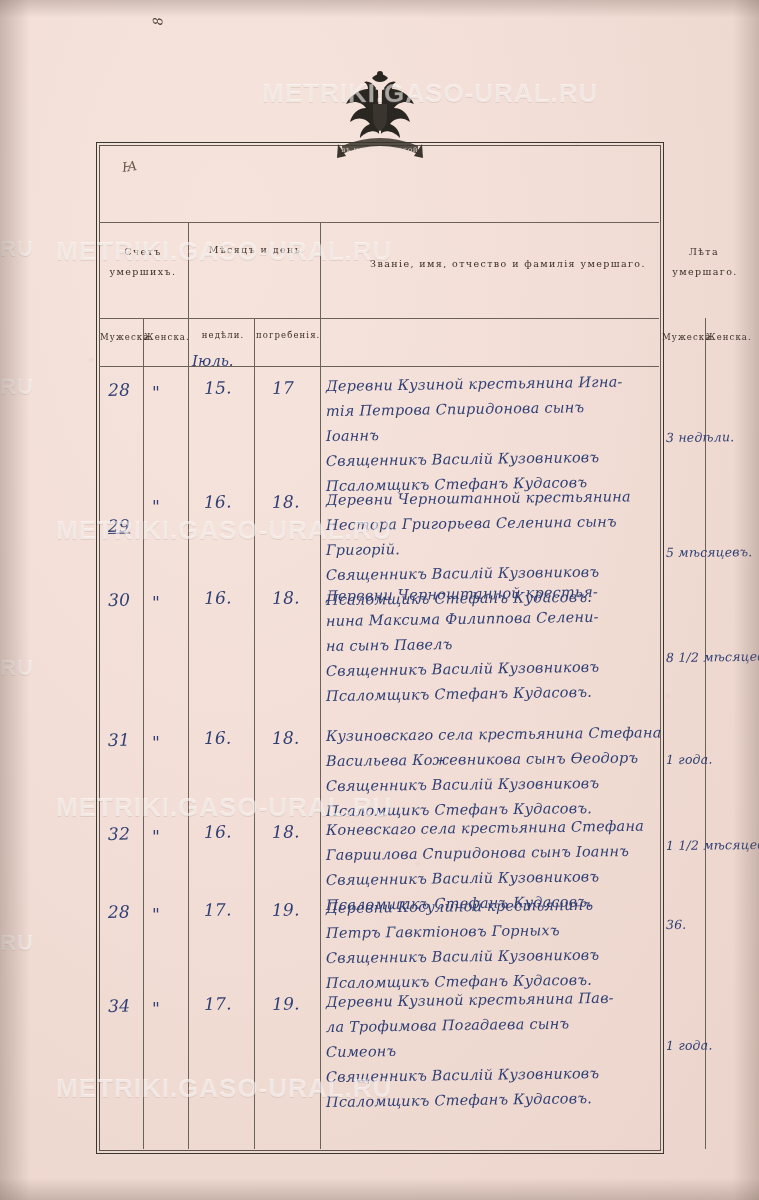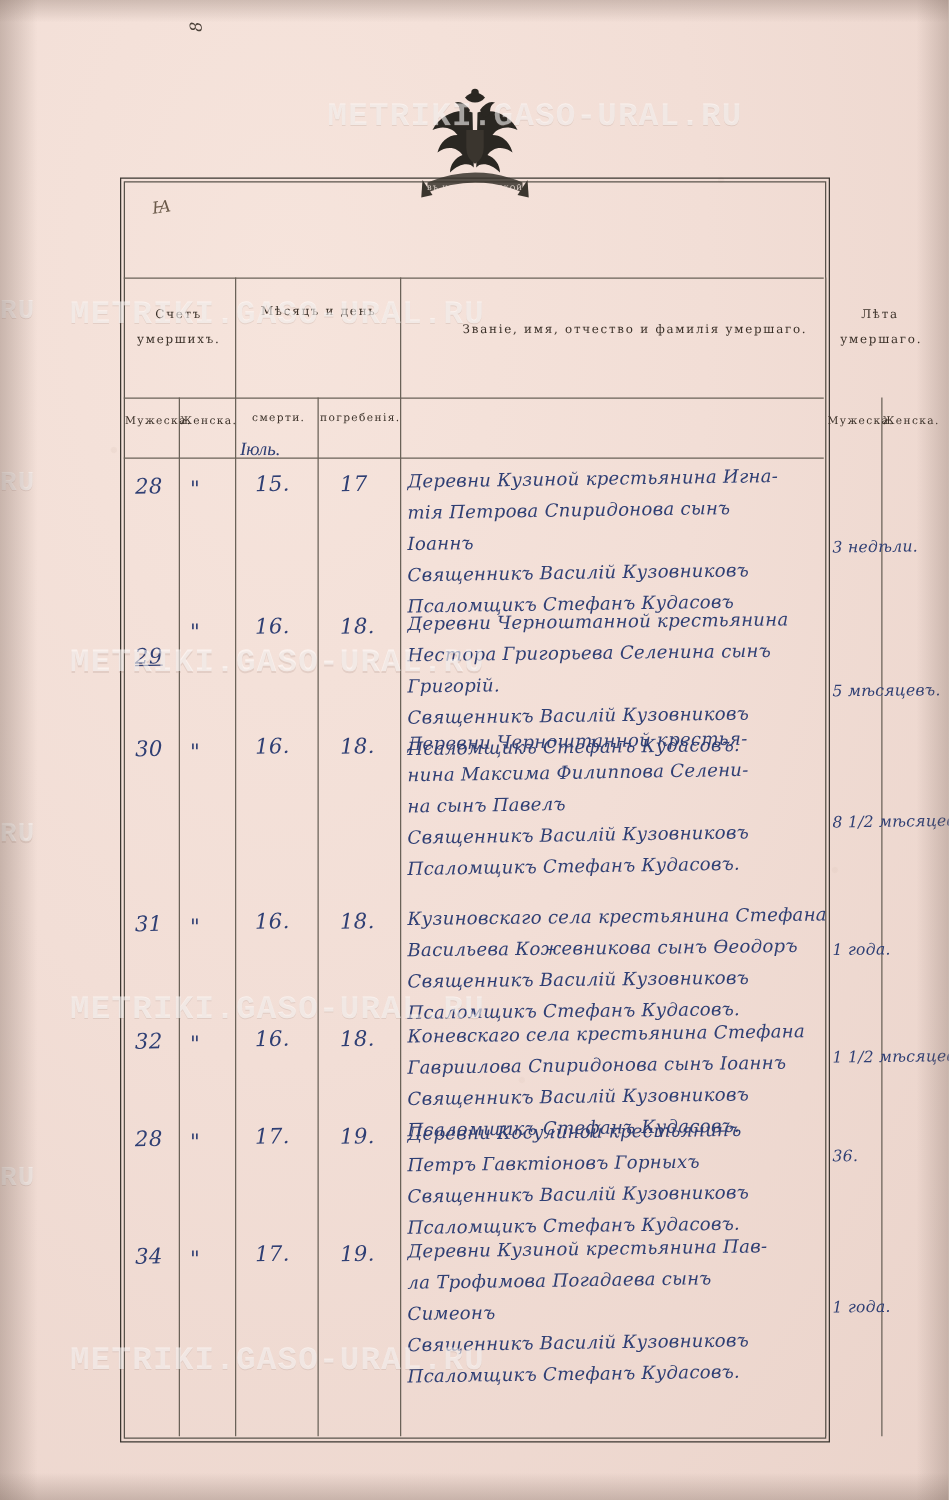--- a/index.html
+++ b/index.html
@@ -36,21 +36,21 @@
   .edge-bottom{
     position:absolute;left:0;bottom:0;width:100%;height:22px;
     background:linear-gradient(to top,rgba(120,100,90,.32),rgba(120,100,90,0));
     z-index:30;pointer-events:none;
   }
 
   
   .wm{
     position:absolute;
     color:rgba(255,255,255,.55);
-    font-family:Liberation Mono, monospace;
+    font-family:Liberation Sans, sans-serif;
     font-weight:bold;
     letter-spacing:1px;
     white-space:nowrap;
     z-index:20;
     pointer-events:none;
     text-shadow:0 1px 0 rgba(150,120,110,.18);
   }
   .wm.big{font-size:26px;}
   .wm.mid{font-size:22px;}
 
@@ -194,31 +194,31 @@
   <div class="vline" style="left:254px;top:318px;height:831px;"></div>
   <div class="vline" style="left:660px;top:222px;height:927px;"></div>
   <div class="vline" style="left:705px;top:318px;height:831px;"></div>
 
   <div class="colhead" style="left:100px;top:246px;width:86px;">Счетъ</div>
   <div class="colhead" style="left:96px;top:266px;width:94px;">умершихъ.</div>
   <div class="colhead small" style="left:100px;top:332px;width:44px;">Мужеска.</div>
   <div class="colhead small" style="left:144px;top:332px;width:44px;">Женска.</div>
 
   <div class="colhead" style="left:190px;top:244px;width:130px;">Мѣсяцъ и день</div>
-  <div class="colhead small" style="left:192px;top:330px;width:62px;">смерти.</div>
+  <div class="colhead small" style="left:192px;top:330px;width:62px;">недѣли.</div>
   <div class="colhead small" style="left:256px;top:330px;width:64px;">погребенія.</div>
 
   <div class="colhead" style="left:322px;top:258px;width:338px;margin-left:17px;">Званіе, имя, отчество и фамилія умершаго.</div>
 
   <div class="colhead" style="left:662px;top:246px;width:84px;">Лѣта</div>
   <div class="colhead" style="left:660px;top:266px;width:90px;">умершаго.</div>
   <div class="colhead small" style="left:662px;top:332px;width:44px;">Мужеска.</div>
   <div class="colhead small" style="left:706px;top:332px;width:44px;">Женска.</div>
 
-  <div class="hw month" style="left:192px;top:352px;font-family:Liberation Serif, serif;">Іюль.</div>
+  <div class="hw month" style="left:192px;top:352px;">Іюль.</div>
 
   <div class="hw mark" style="left:122px;top:160px;transform:rotate(-8deg);">Ꙗ</div>
 
   <div id="rows">
       <div class="hw num row-ink" style="left: 108px; top: 380px; transform: rotate(-1.2deg);">28</div>
       <div class="hw num row-ink" style="left: 152px; top: 382px;">"</div>
       <div class="hw num row-ink" style="left: 204px; top: 378px; transform: rotate(-1.2deg);">15.</div>
       <div class="hw num row-ink" style="left: 272px; top: 378px; transform: rotate(-1.2deg);">17</div>
       <div class="hw body row-ink" style="left: 326px; top: 378px; transform: rotate(-0.84deg);">Деревни Кузиной крестьянина Игна-</div>
       <div class="hw body row-ink" style="left: 326px; top: 403px; transform: rotate(-0.84deg);">тія Петрова Спиридонова сынъ</div>

